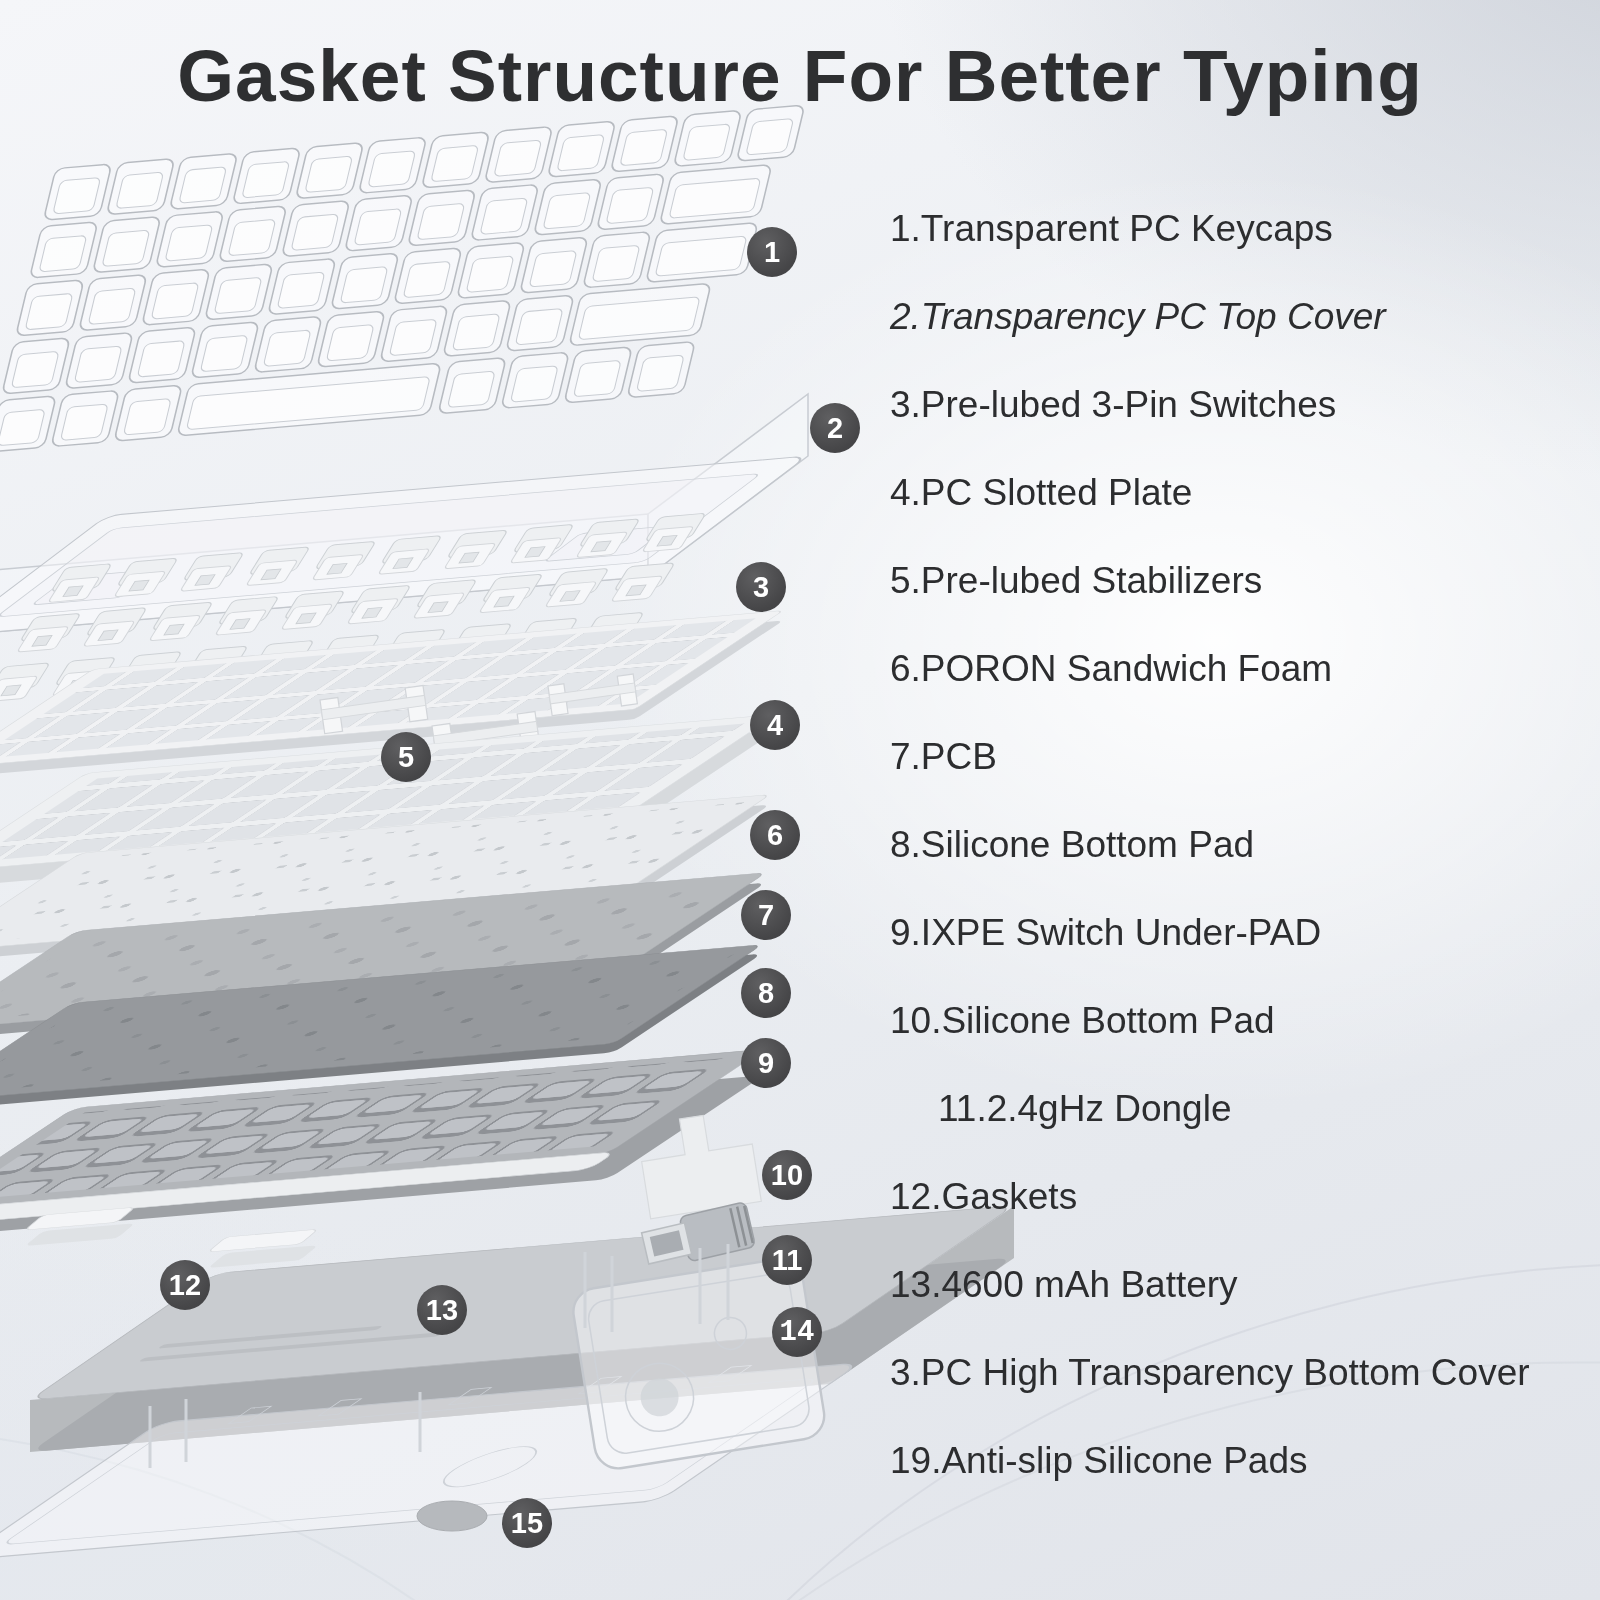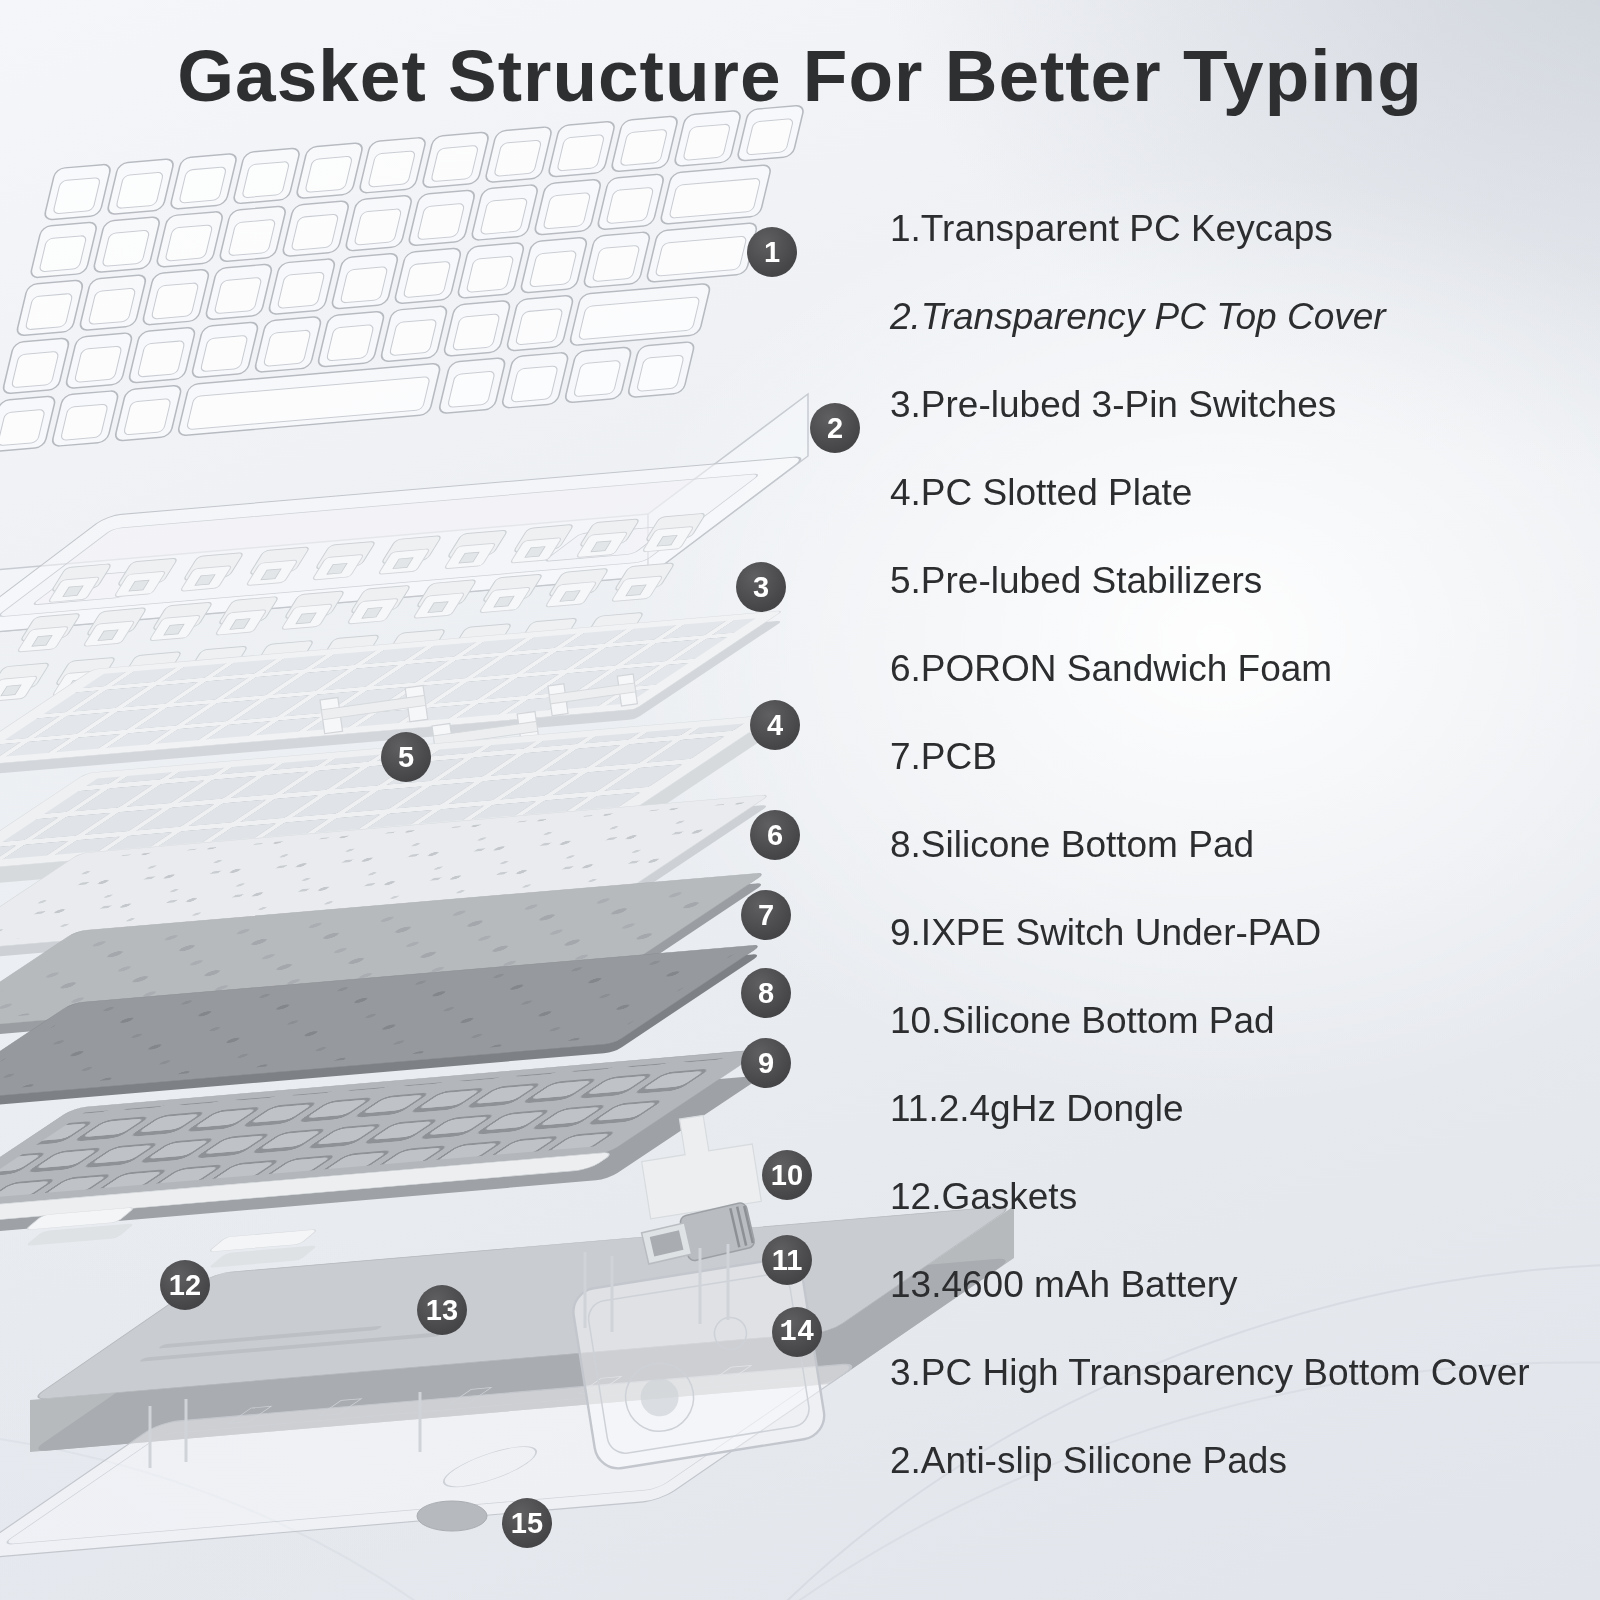--- a/index.html
+++ b/index.html
@@ -413,20 +413,20 @@
     <div class="part-item" style="top:207px;">1.Transparent PC Keycaps</div>
     <div class="part-item" style="top:295px;font-style:italic;">2.Transparency PC Top Cover</div>
     <div class="part-item" style="top:383px;">3.Pre-lubed 3-Pin Switches</div>
     <div class="part-item" style="top:471px;">4.PC Slotted Plate</div>
     <div class="part-item" style="top:559px;text-align:right;">5.Pre-lubed Stabilizers</div>
     <div class="part-item" style="top:647px;">6.PORON Sandwich Foam</div>
     <div class="part-item" style="top:735px;">7.PCB</div>
     <div class="part-item" style="top:823px;">8.Silicone Bottom Pad</div>
     <div class="part-item" style="top:911px;">9.IXPE Switch Under-PAD</div>
     <div class="part-item" style="top:999px;">10.Silicone Bottom Pad</div>
-    <div class="part-item" style="top:1087px;">11.2.4gHz Dongle</div>
+    <div class="part-item" style="top:1087px;margin-left:48px;">11.2.4gHz Dongle</div>
     <div class="part-item" style="top:1175px;">12.Gaskets</div>
     <div class="part-item" style="top:1263px;">13.4600 mAh Battery</div>
     <div class="part-item" style="top:1351px;">3.PC High Transparency Bottom Cover</div>
-    <div class="part-item" style="top:1439px;">2.Anti-slip Silicone Pads</div>
+    <div class="part-item" style="top:1439px;">19.Anti-slip Silicone Pads</div>
   </div>
 
 </div>
 
 </body></html>

